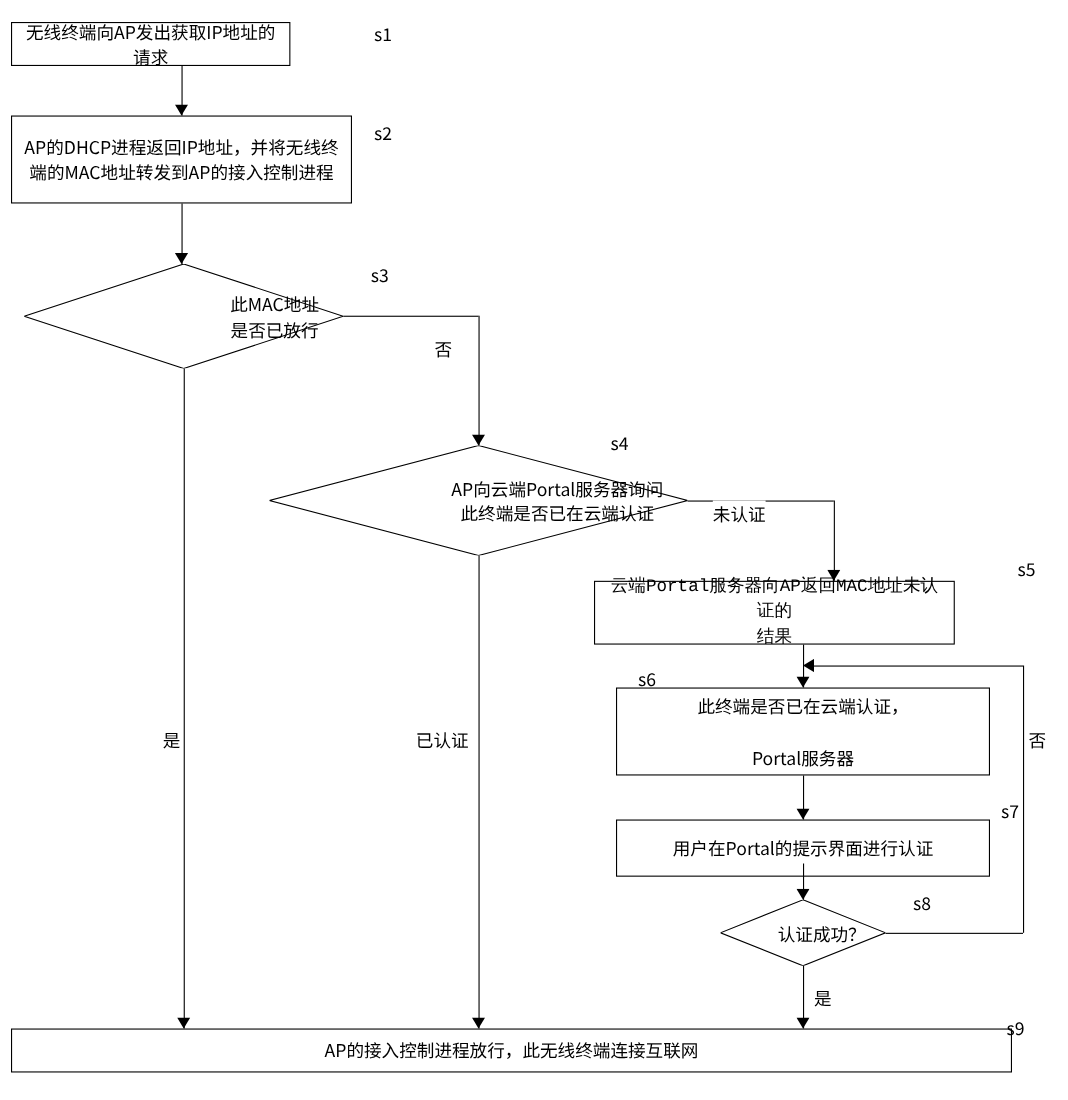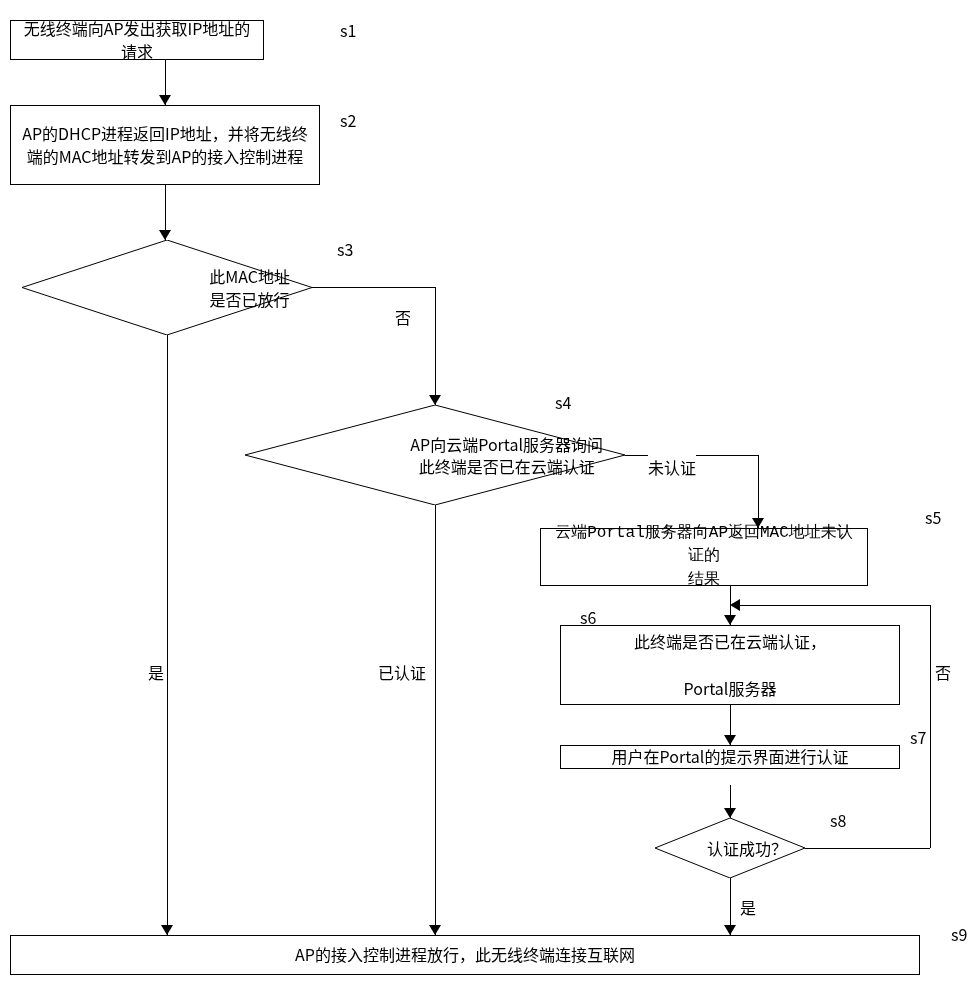--- a/index.html
+++ b/index.html
@@ -101,39 +101,39 @@
 
 <div class="box" style="left:560px; top:625px; width:340px; height:80px;">
   <span>
     <span>此终端是否已在云端认证，</span><br>
     <br>
     <span>Portal服务器</span>
   </span>
 </div>
 <div class="step-label" style="left:580px; top:605px;">s6</div>
 
-<div class="box" style="left:560px; top:745px; width:340px; height:24px;">
+<div class="box" style="left:560px; top:745px; width:340px; height:52px;">
   <span>用户在Portal的提示界面进行认证</span>
 </div>
 <div class="step-label" style="left:910px; top:725px;">s7</div>
 
 <div class="diamond" style="left:655px; top:818px; width:150px; height:60px;">
   <svg width="150" height="60">
       <polygon points="75,0 150,30 75,60 0,30" fill="#fff" stroke="#000"></polygon>
     </svg>
   <div class="dlabel" style="padding:0 18px;">
     <span>认证成功？</span>
   </div>
 </div>
 <div class="step-label" style="left:830px; top:808px;">s8</div>
 
 <div class="box" style="left:10px; top:935px; width:910px; height:40px;">
   <span>AP的接入控制进程放行，此无线终端连接互联网</span>
 </div>
-<div class="step-label" style="left:915px; top:922px;margin-left:36px;">s9</div>
+<div class="step-label" style="left:915px; top:922px;">s9</div>
 
 <svg width="0" height="0" style="position:absolute">
   <defs>
     <marker id="ah" markerWidth="10" markerHeight="10" refX="8" refY="5" orient="auto">
       <path d="M0,0 L10,5 L0,10 z" fill="#000"></path>
     </marker>
   </defs>
 </svg>
 
 <div class="stem-v" style="left:165px; top:60px; height:45px;"></div>

